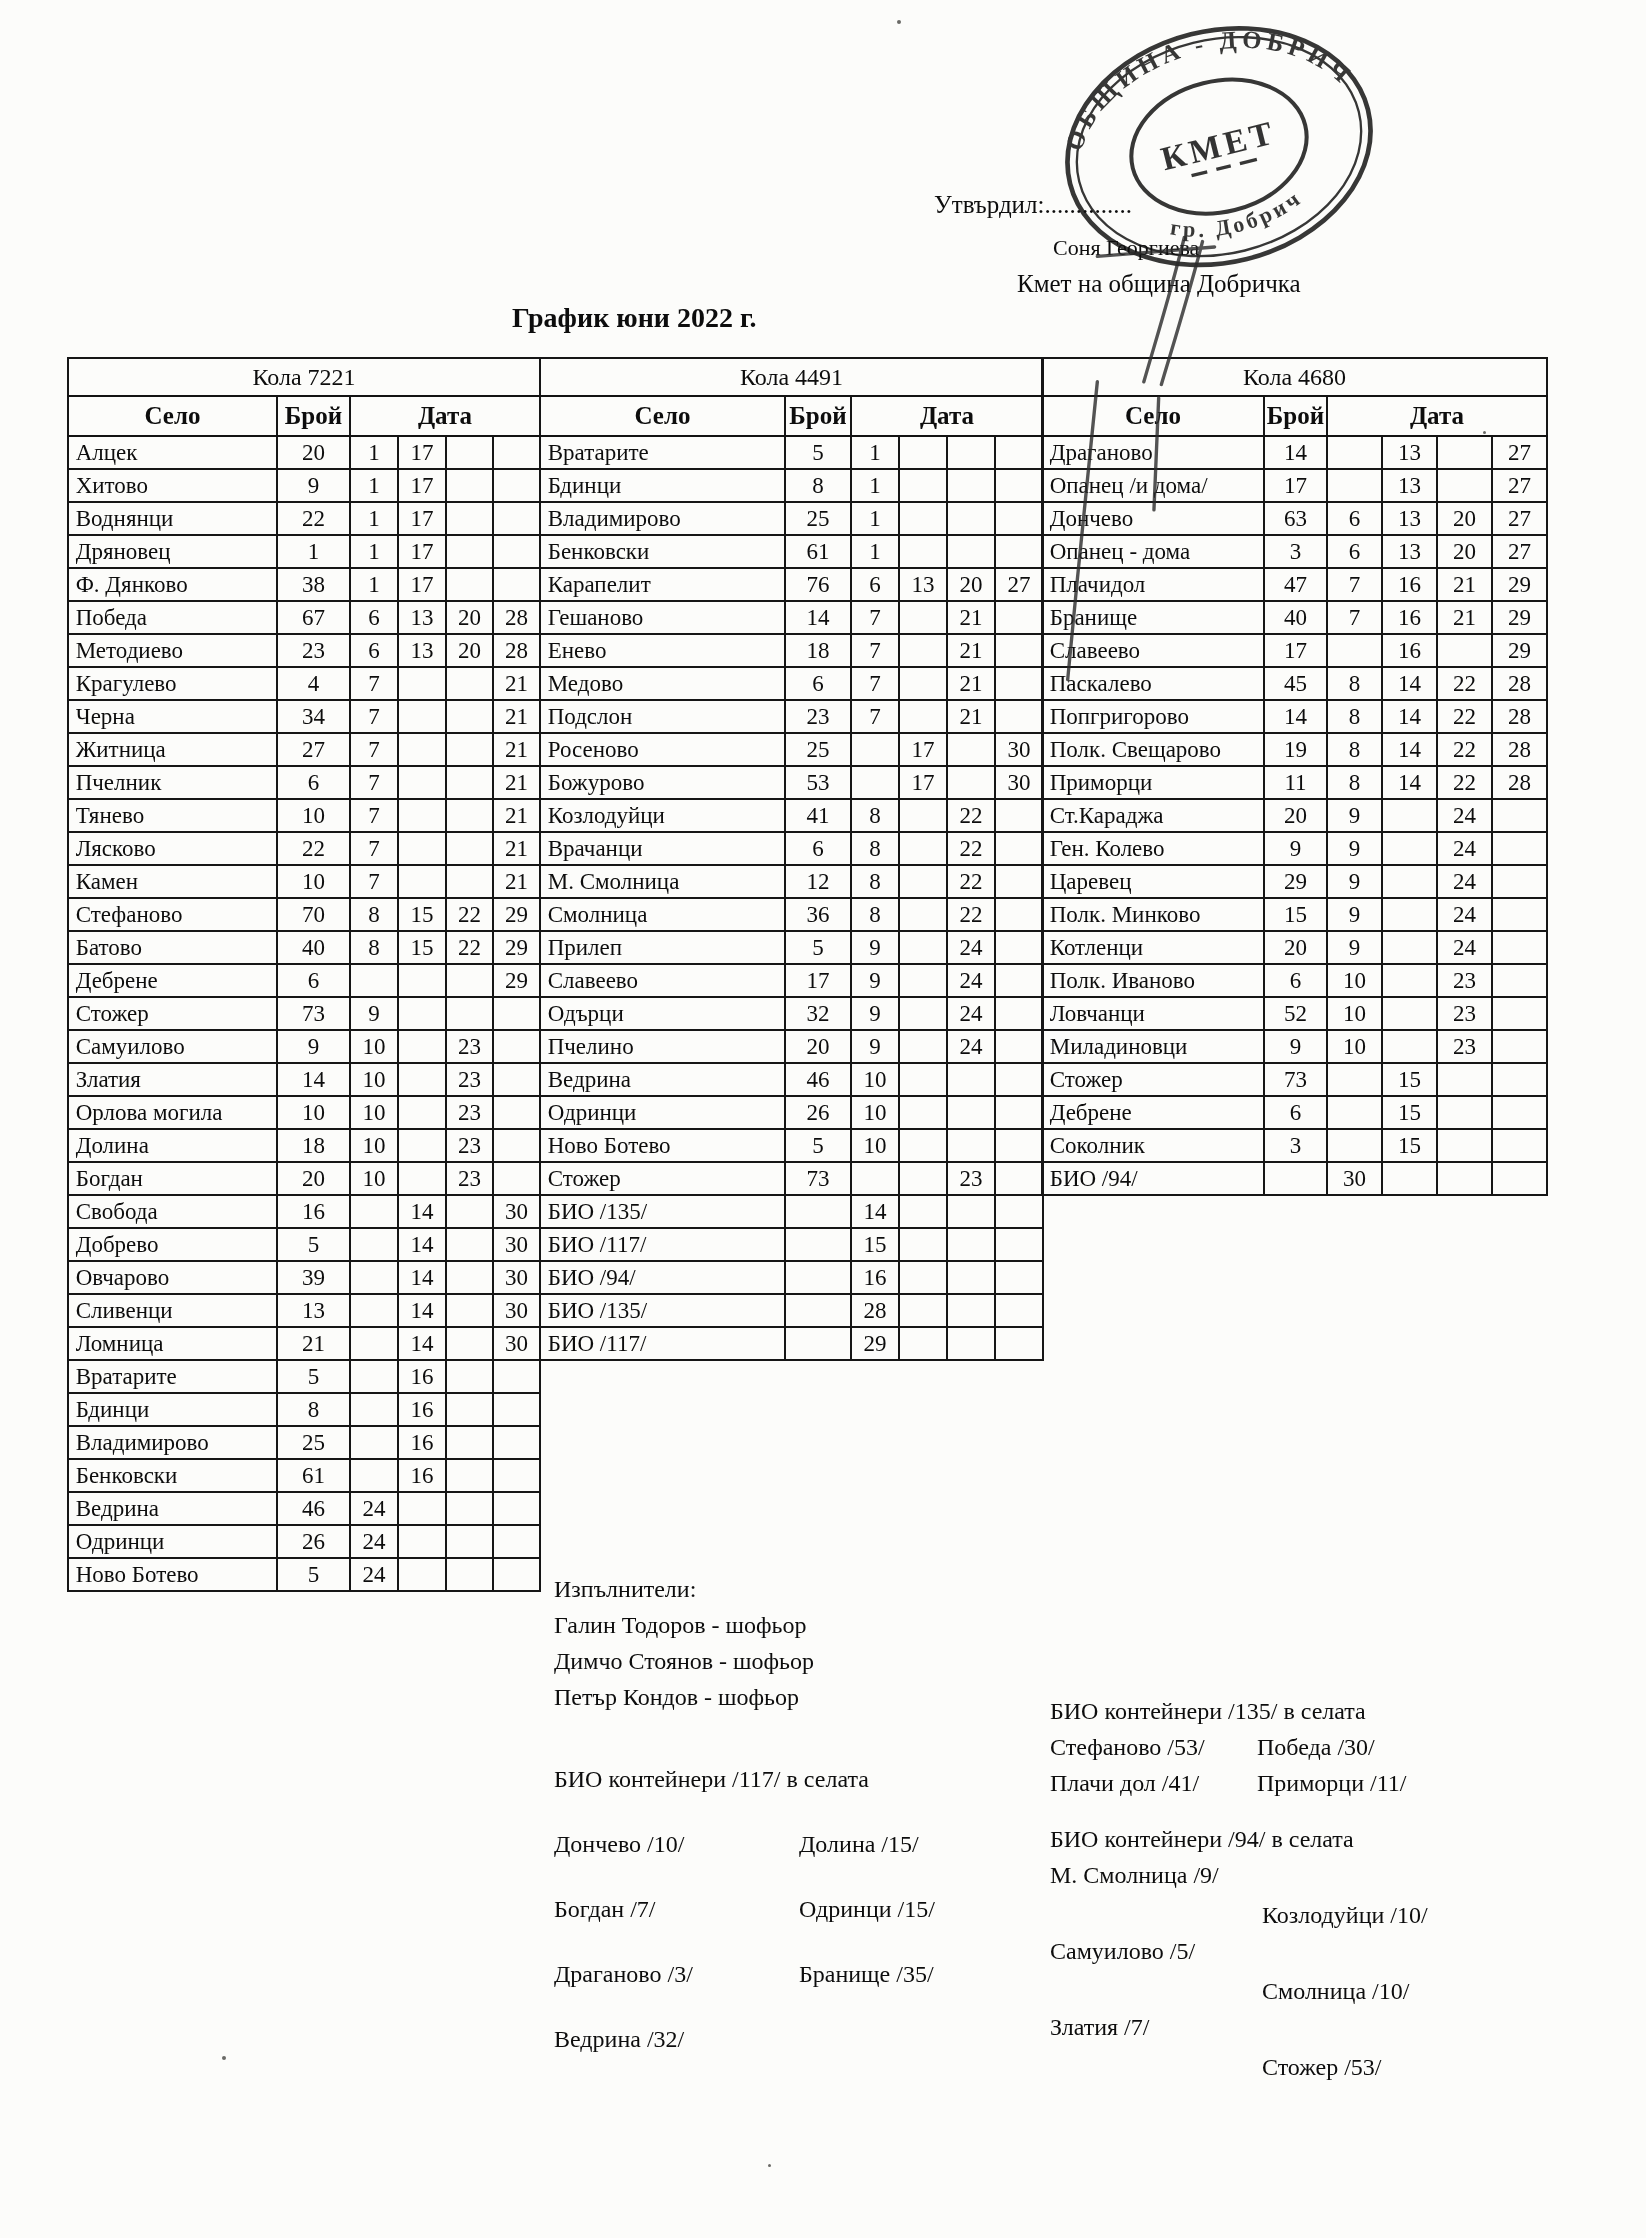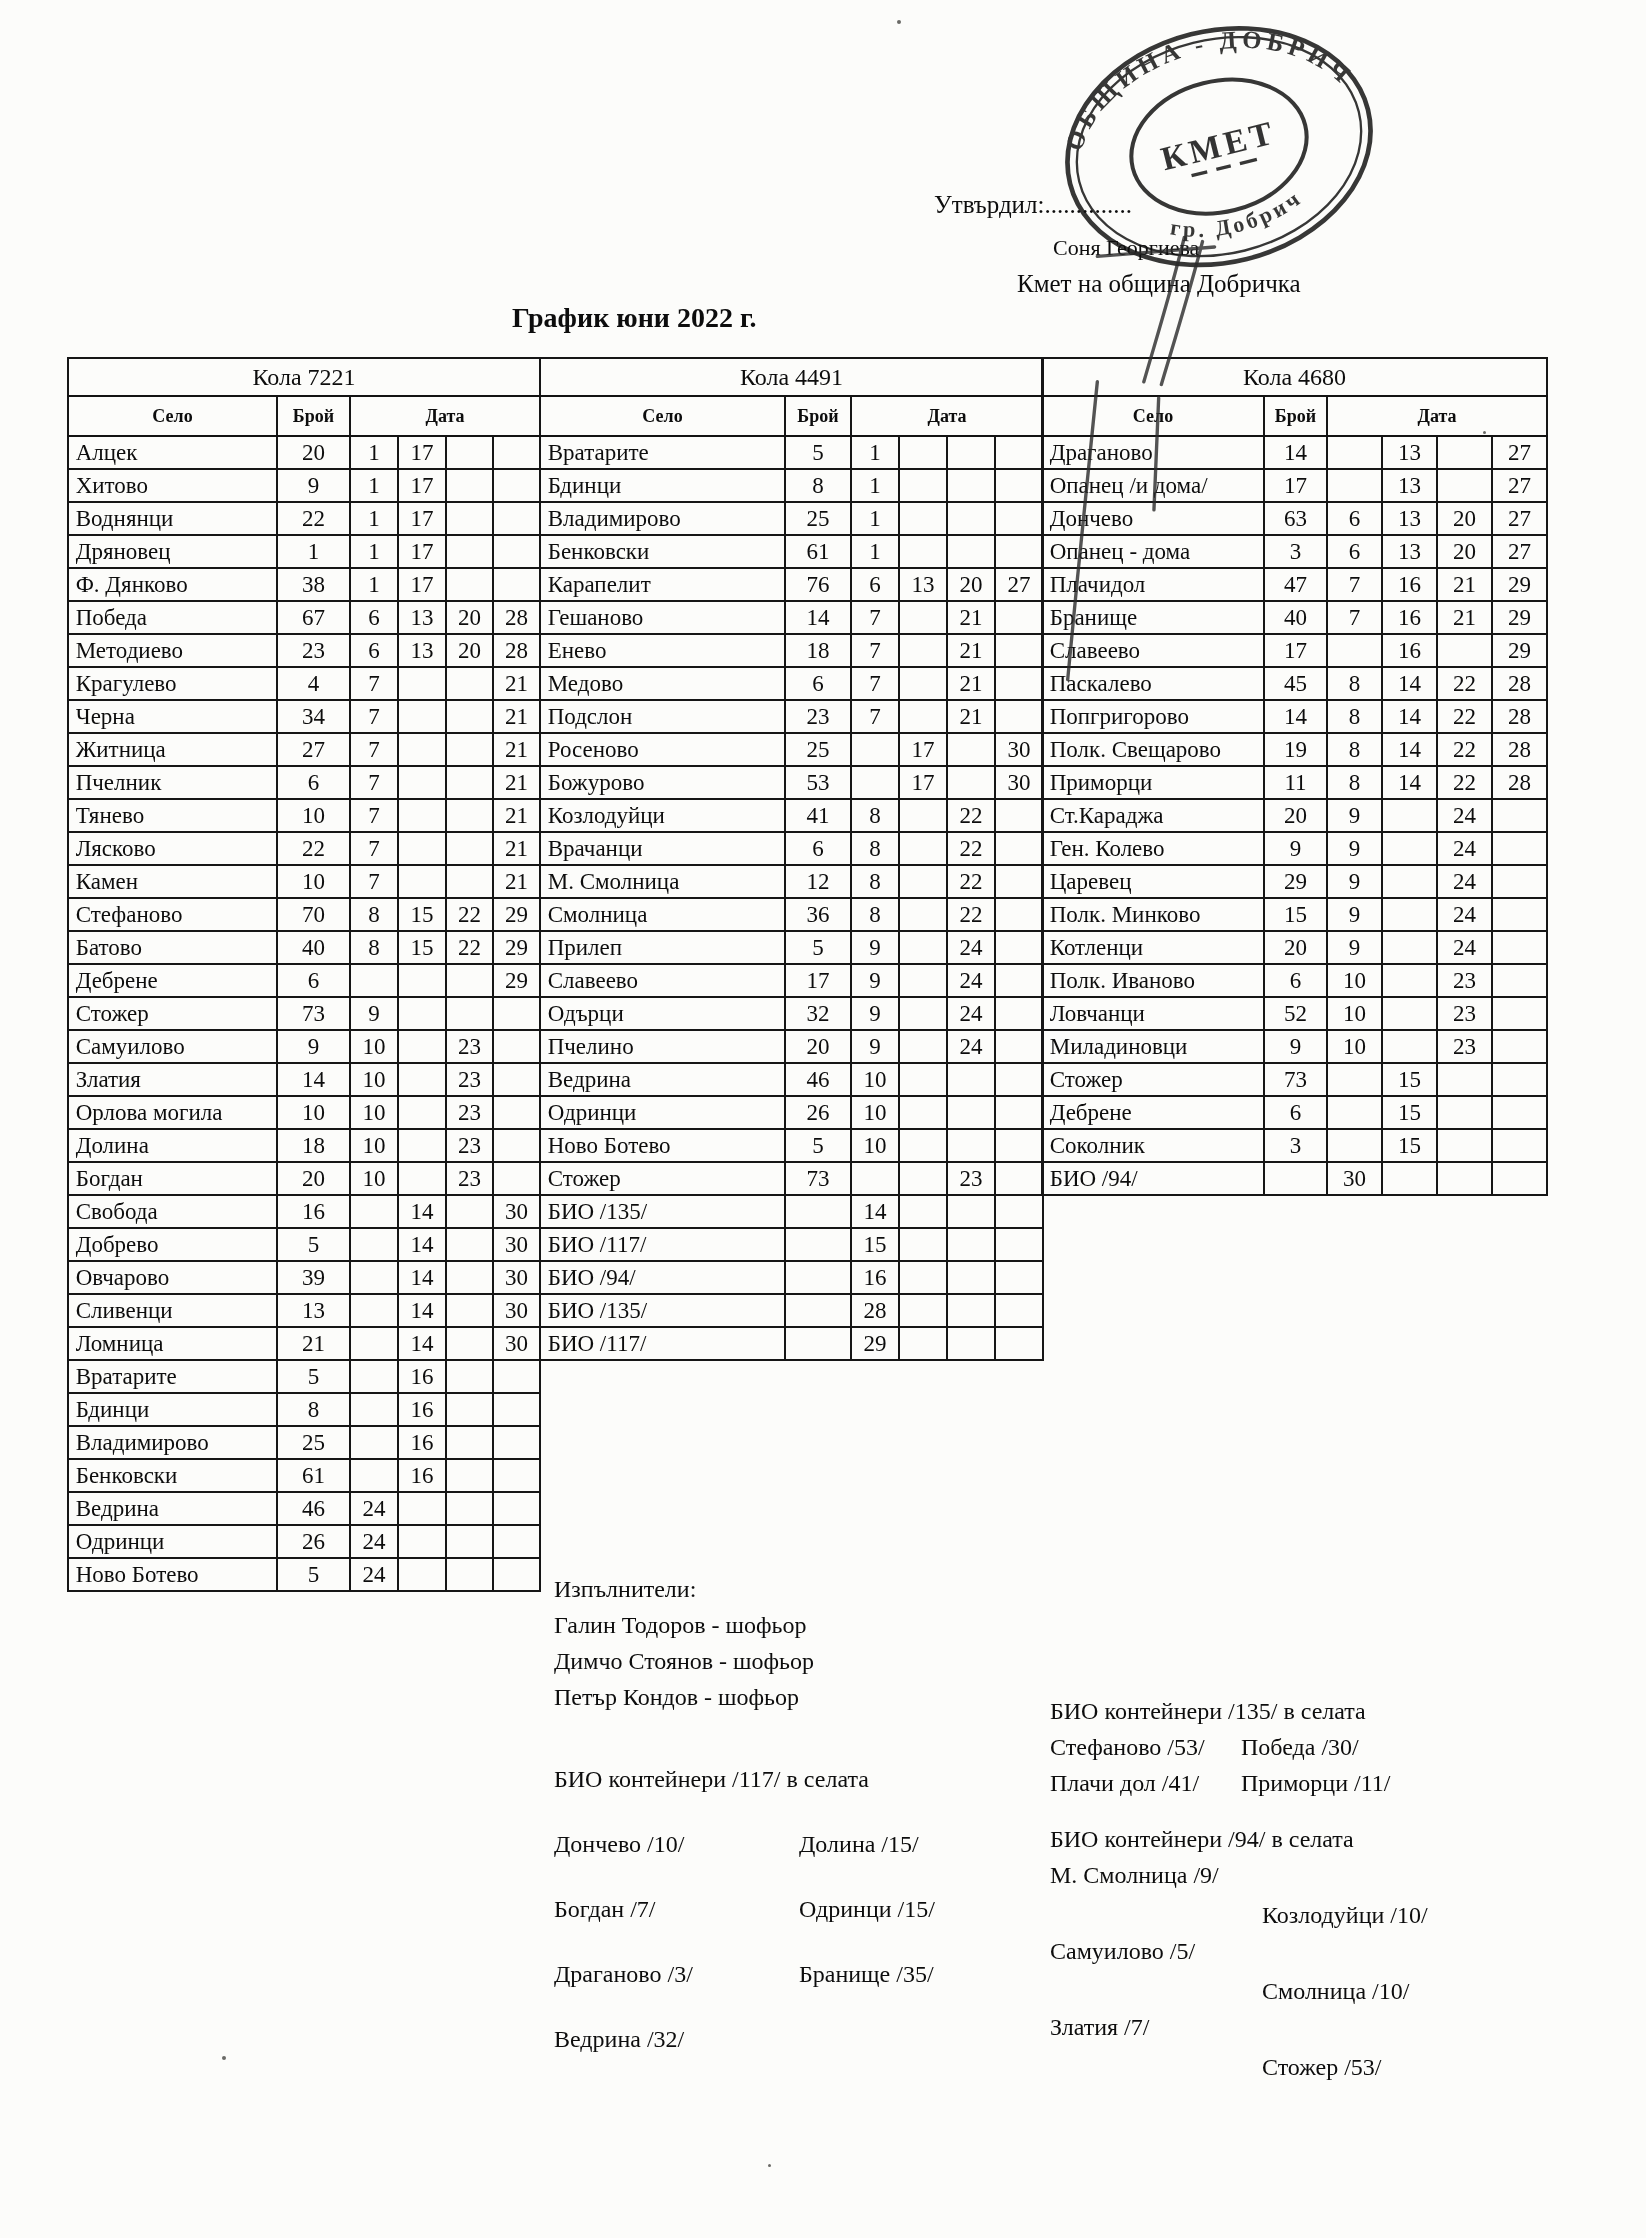--- a/index.html
+++ b/index.html
@@ -19,34 +19,34 @@
   
   .pen{position:absolute;left:0;top:0;width:1646px;height:2239px;pointer-events:none;}
   
   .tbl{position:absolute;top:357px;}
   .tbl-0{left:67px;}
   .tbl-1{left:539px;}
   .tbl-2{left:1041px;}
   .tbl table{border-collapse:collapse;table-layout:fixed;background:transparent;}
   .tbl td{border:2px solid #161616;overflow:hidden;white-space:nowrap;}
   .tbl .tname{font-weight:normal;font-size:24px;text-align:center;height:34px;border-bottom:2.7px solid #121212;}
-  .tbl .hdr td{font-weight:bold;font-size:18px;text-align:center;height:36px;border-bottom:2.7px solid #121212;}
+  .tbl .hdr td{font-weight:bold;font-size:25px;text-align:center;height:36px;border-bottom:2.7px solid #121212;}
   .tbl tbody td{height:29px;font-size:23px;}
   .tbl td.v{text-align:left;padding:0 2.7px 0 6.7px;}
   .tbl td.n{text-align:center;}
   .tbl table{border:2.7px solid #101010;}
   
   .txtblock{position:absolute;font-size:24px;line-height:36px;white-space:nowrap;}
   .executors{left:554px;top:1571px;}
   .bio{display:grid;grid-template-columns:auto auto;column-gap:0;}
   .bio .h{grid-column:1 / span 2;}
   .bio-117{left:554px;top:1761px;gap:29px;}
   .bio-117 .r{margin-left:47px;}
   .bio-135{left:1050px;top:1693px;}
-  .bio-135 .r{margin-left:22px;}
+  .bio-135 .r{margin-left:38px;}
   .bio-94{left:1050px;top:1821px;}
   .bio-94 .r{margin-left:43px;margin-top:40px;}
   .bio .c{min-width:169px;font-family:Liberation Serif, serif;}
   
   .speck{position:absolute;background:#6a6a66;border-radius:50%;}
 </style>
 </head>
 <body>
 
 <div class="page">

